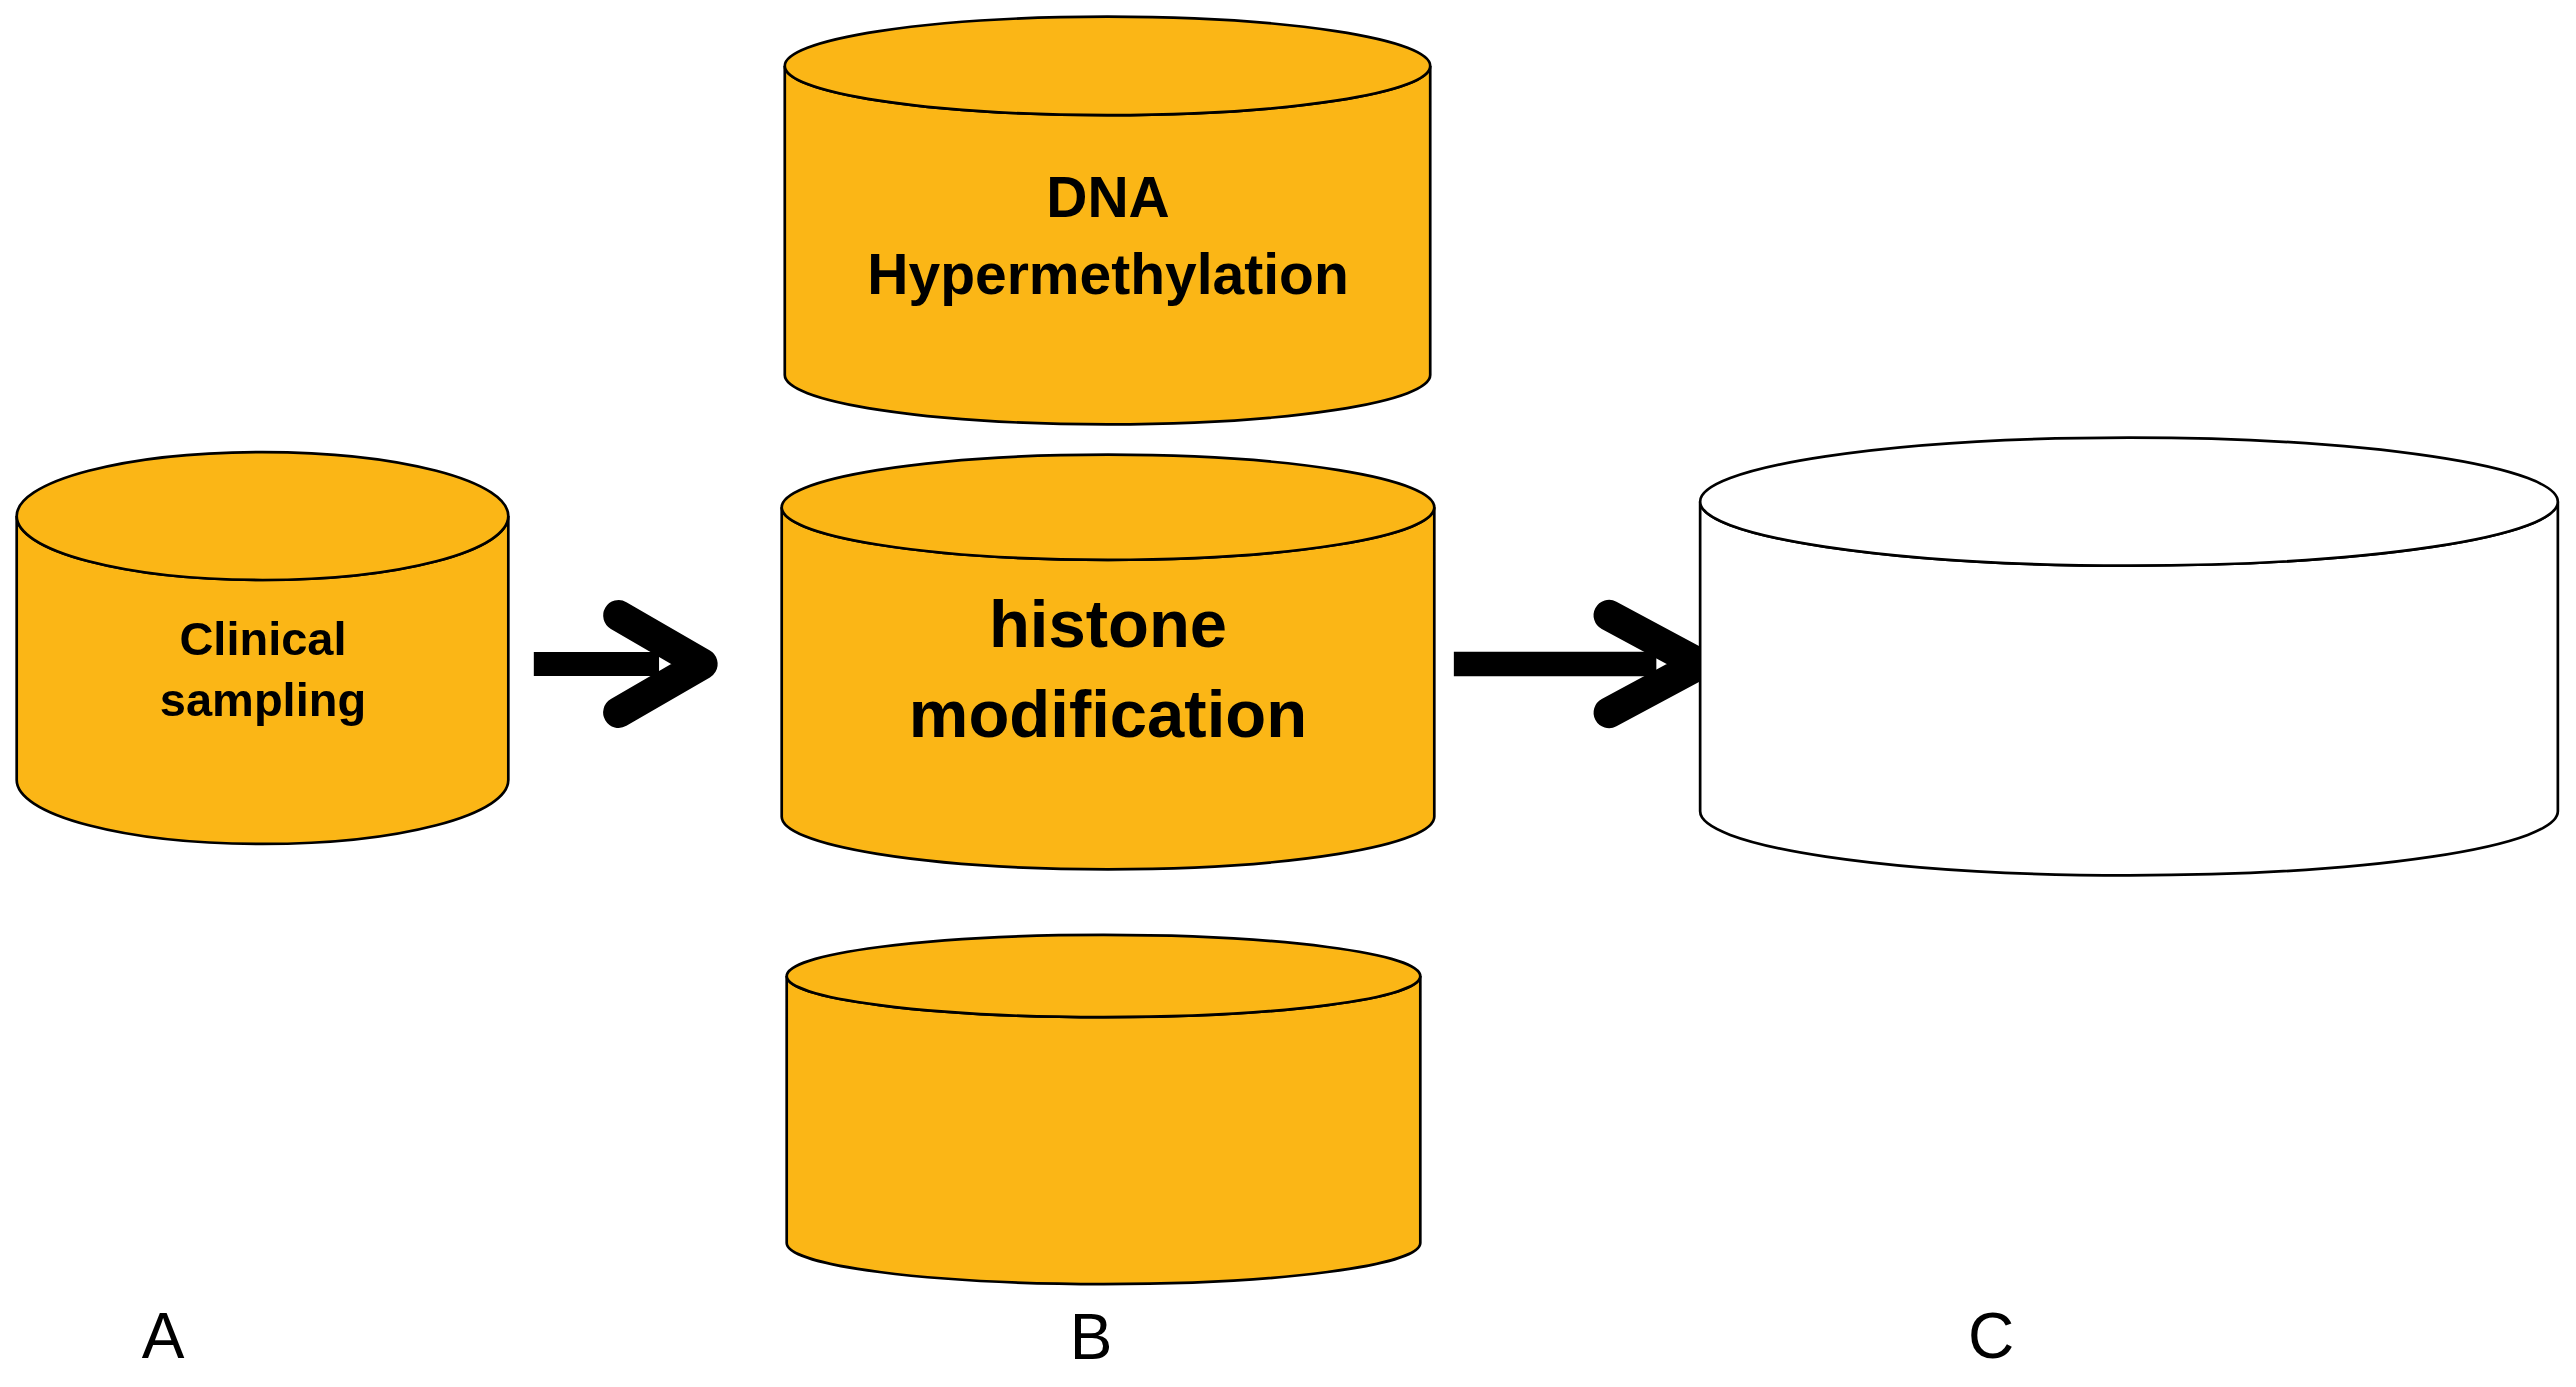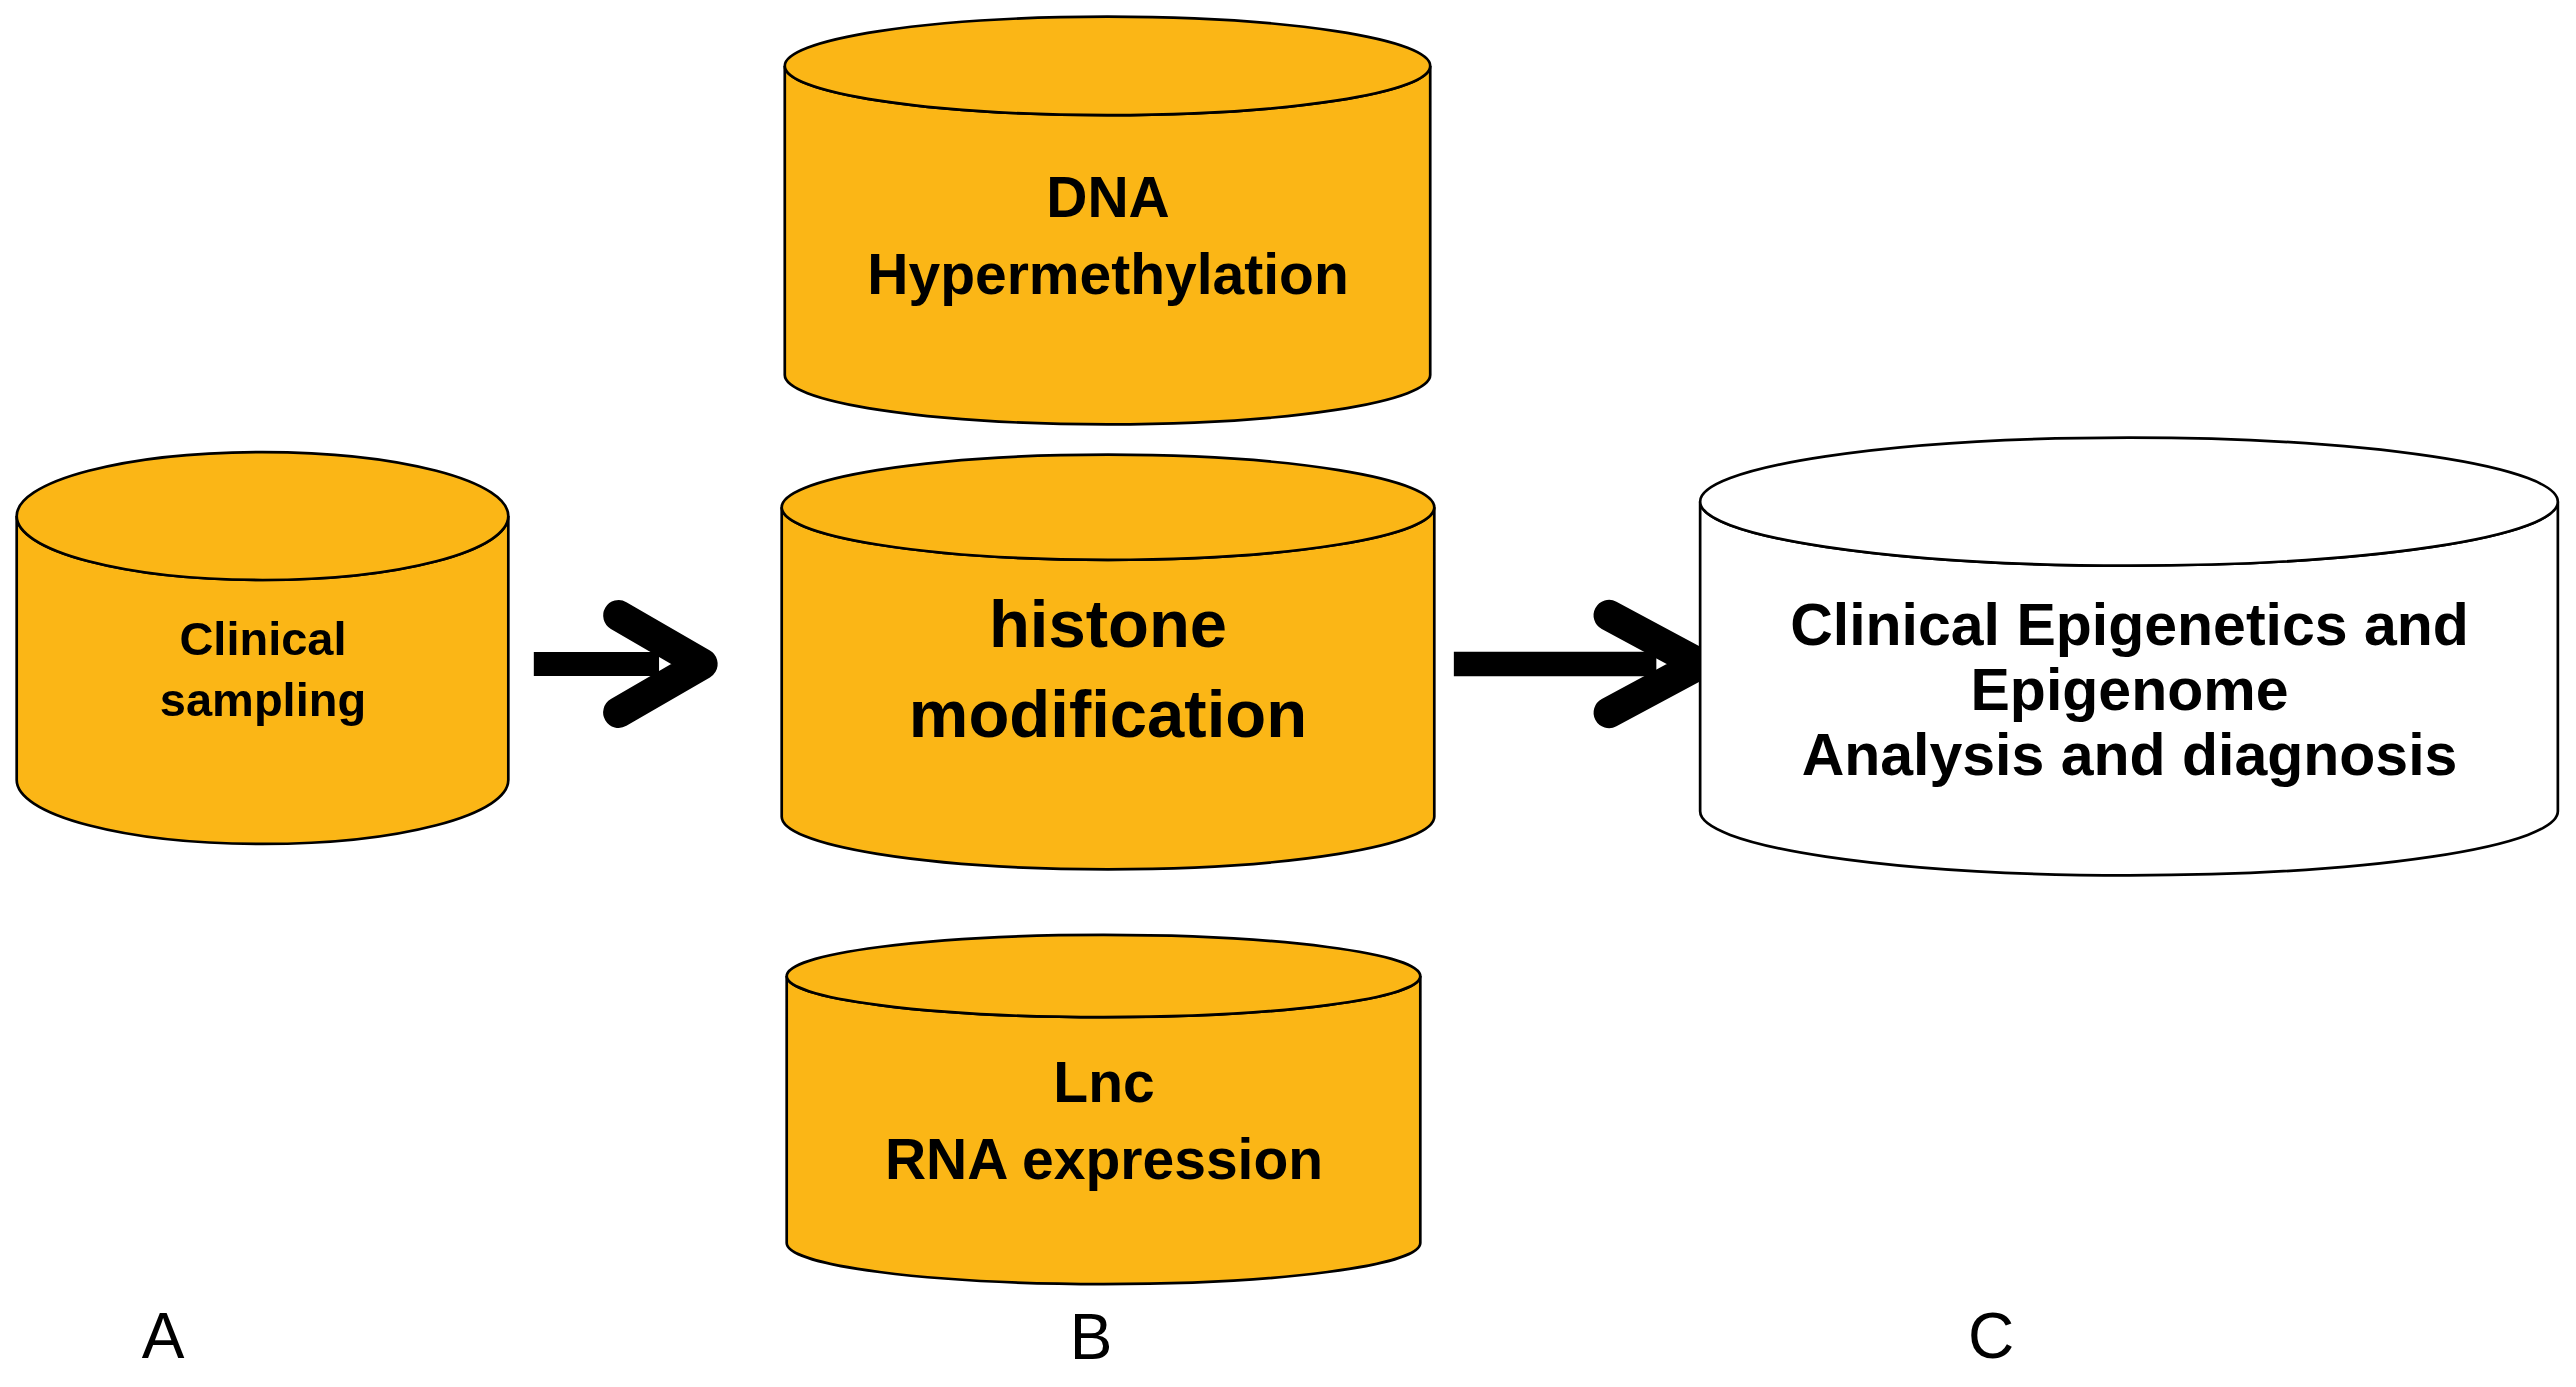--- a/index.html
+++ b/index.html
@@ -73,37 +73,32 @@
     </svg>
     <div class="label" style="top:142px; font-size:57px; line-height:1.35;">DNA
 Hypermethylation</div>
   </div>
 
   <div class="cyl" style="left:787px; top:935px; width:634px; height:349px;">
     <svg width="639" height="355" viewBox="-4 -4 948 526">
       <path d="M 0 61 L 0 457 A 470 61 0 0 0 940 457 L 940 61 A 470 61 0 0 1 0 61 Z" fill="#FBB616"></path>
       <ellipse cx="470" cy="61" rx="470" ry="61" fill="#FBB616"></ellipse>
     </svg>
-    <div class="label" style="top:109px; font-size:57px; line-height:1.35;">Lnc
-RNA expression</div>
   </div>
 
   <svg class="arrow" style="left:1439px; top:593px;" width="270" height="142" viewBox="0 0 400 210">
     <line class="shaft" x1="22" y1="105" x2="322" y2="105" stroke="#000000"></line>
     <polyline class="head" points="252,33 386,105 252,177" stroke="#000000"></polyline>
   </svg>
 
   <div class="cyl" style="left:1700px; top:438px; width:859px; height:438px;">
     <svg width="864" height="443" viewBox="-4 -4 1282 658">
       <path d="M 0 95 L 0 555 A 637 95 0 0 0 1274 555 L 1274 95 A 637 95 0 0 1 0 95 Z" fill="#FFFFFF"></path>
       <ellipse cx="637" cy="95" rx="637" ry="95" fill="#FFFFFF"></ellipse>
     </svg>
-    <div class="label" style="top:155px; font-size:59px; line-height:1.1;">Clinical Epigenetics and
-Epigenome
-Analysis and diagnosis</div>
   </div>
 
   <div class="panel-letter" style="left:163px; top:1336px;">A</div>
   <div class="panel-letter" style="left:1091px; top:1337px;">B</div>
   <div class="panel-letter" style="left:1991px; top:1336px;">C</div>
 
 </div>
 
 
 </body></html>

